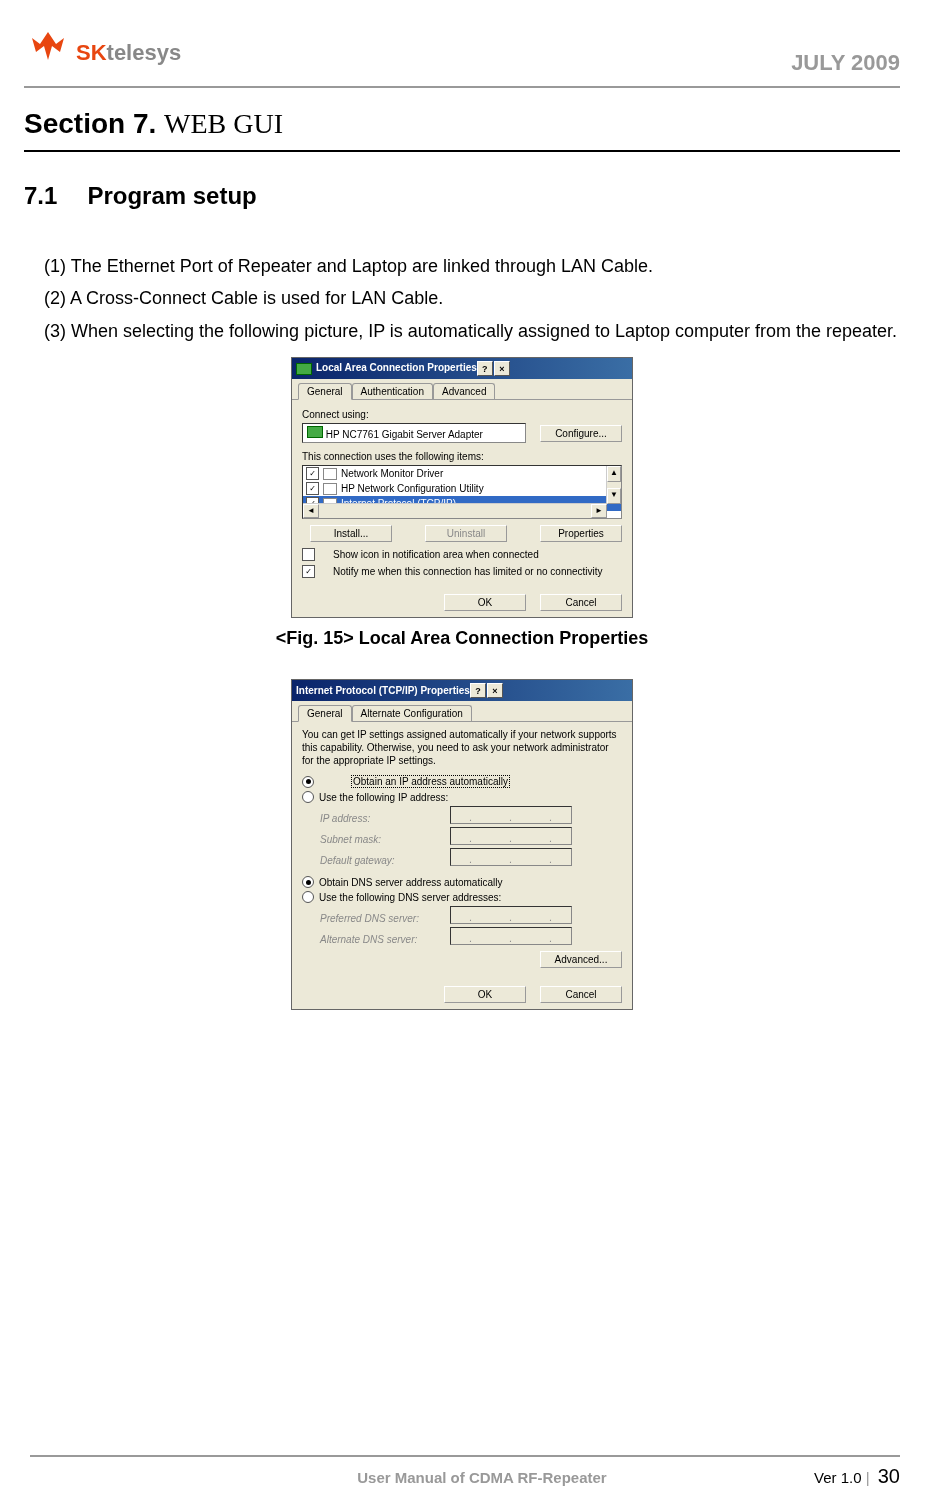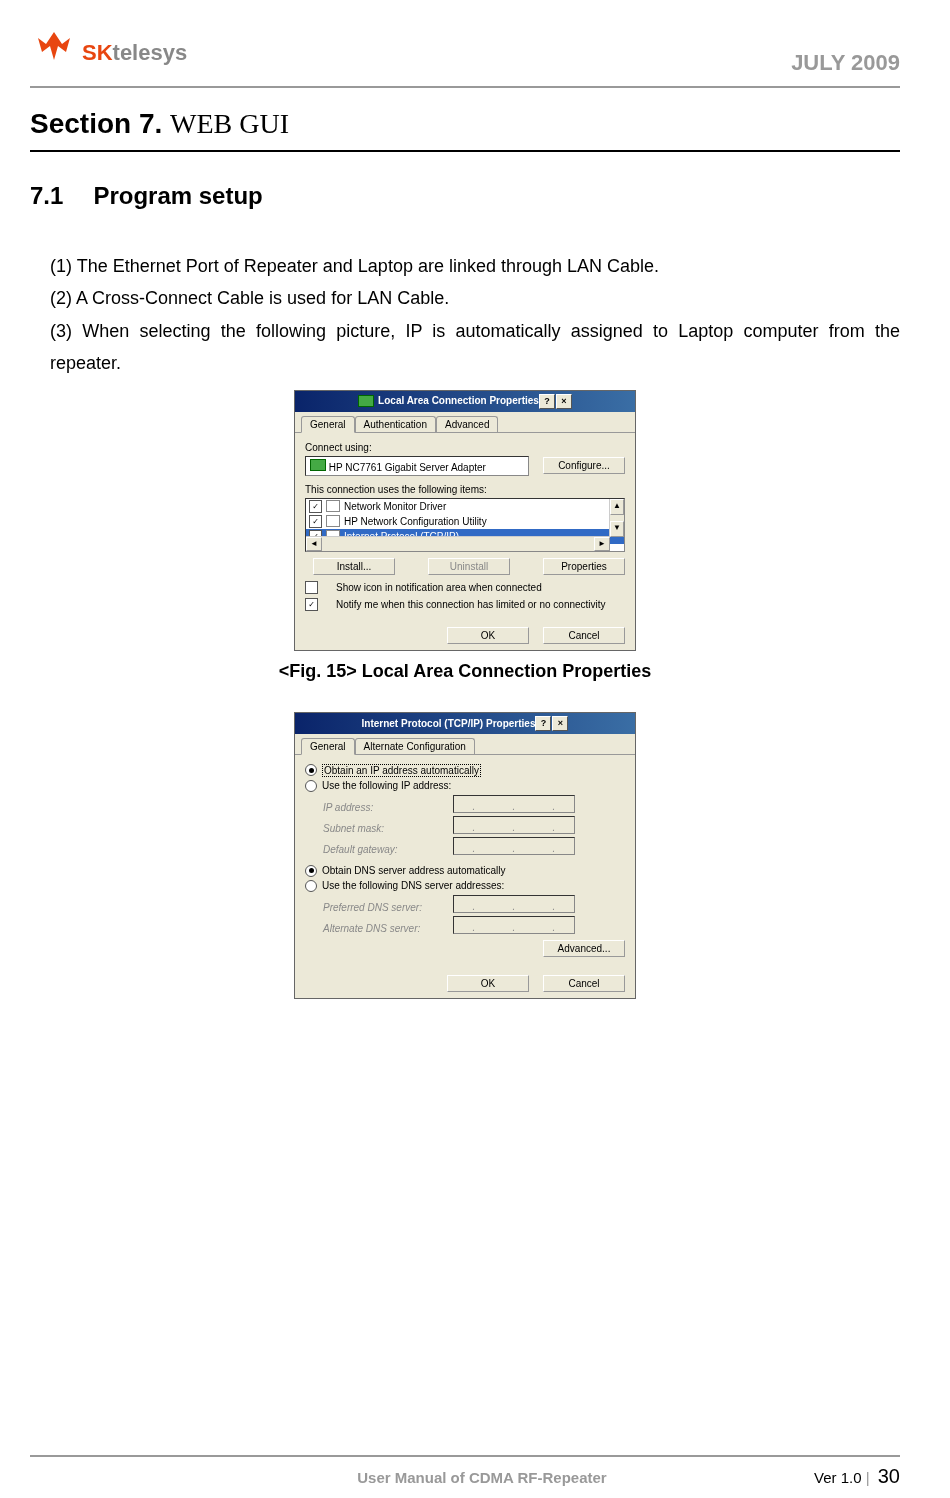--- a/index.html
+++ b/index.html
@@ -3,21 +3,21 @@
 <meta charset="utf-8">
 <style>
   body {
     margin: 0;
     padding: 0;
     font-family: Arial, sans-serif;
     background: #fff;
     width: 950px;
   }
   .page {
-    padding: 30px 50px 20px 30px;
+    padding: 30px 50px 20px 24px;
     position: relative;
     box-sizing: border-box;
     width: 950px;
     min-height: 1498px;
   }
   .header {
     display: flex;
     justify-content: space-between;
     align-items: flex-start;
     margin-bottom: 10px;
@@ -97,21 +97,21 @@
     background: #ece9d8;
     font-family: Tahoma, Arial, sans-serif;
     font-size: 10px;
   }
   .win-titlebar {
     background: linear-gradient(to right, #0a246a, #3a6ea5);
     color: #fff;
     padding: 3px 4px;
     font-weight: bold;
     display: flex;
-    justify-content: center;
+    justify-content: flex-start;
     align-items: center;
     font-size: 10px;
   }
   .win-titlebar-icons { display: flex; gap: 1px; }
   .win-tb-btn {
     background: #ece9d8;
     color: #000;
     width: 14px; height: 13px;
     font-size: 9px;
     display: flex; align-items:center; justify-content:center;
@@ -343,24 +343,25 @@
       <span class="win-titlebar-icons">
         <span class="win-tb-btn">?</span>
         <span class="win-tb-btn">×</span>
       </span>
     </div>
     <div class="win-tabs">
       <div class="win-tab active">General</div>
       <div class="win-tab">Alternate Configuration</div>
     </div>
     <div class="win-body">
+      <div class="win-desc-text" style="margin-bottom:8px;">You can get IP settings assigned automatically if your network supports this capability. Otherwise, you need to ask your network administrator for the appropriate IP settings.</div>
 
       <div class="radio-row">
         <span class="win-radio sel"></span>
-        <span style="border:1px dotted #000;padding:0 1px;">Obtain an IP address automatically</span>
+        <span style="border:1px dotted #000;padding:0 1px;margin-left:32px;">Obtain an IP address automatically</span>
       </div>
       <div class="radio-row">
         <span class="win-radio"></span>
         <span>Use the following IP address:</span>
       </div>
       <div style="margin-left:18px;">
         <div class="field-row">
             <span class="field-label">IP address:</span>
             <span class="ip-box disabled">
               <span>.</span>

